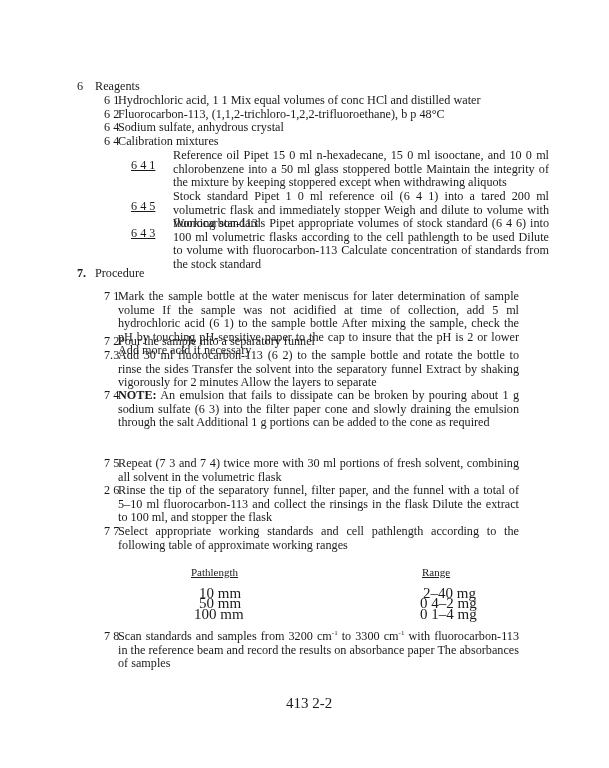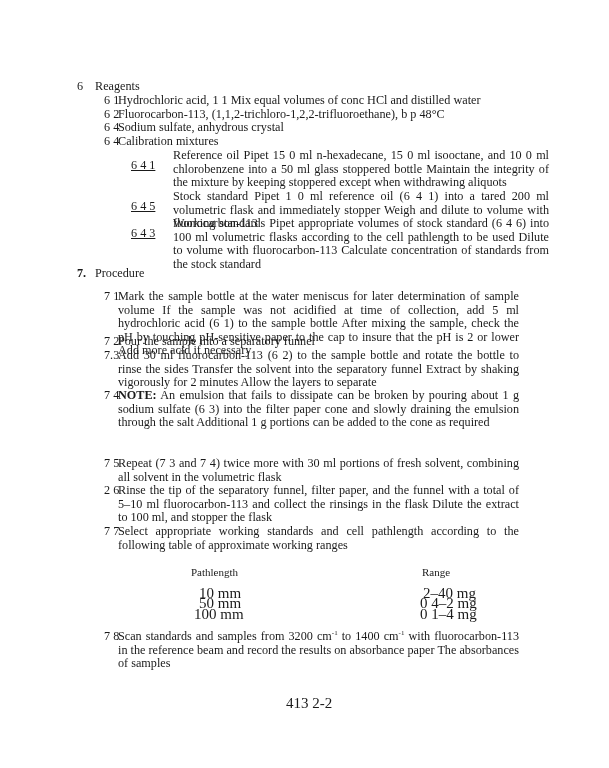--- a/index.html
+++ b/index.html
@@ -11,21 +11,21 @@
   .sec-num { position: absolute; left: 77px; }
   .sec-title { position: absolute; left: 95px; }
   .item { position: absolute; left: 104px; width: 430px; }
   .item .num { position: absolute; left: 0; top: 0; width: 26px; }
   .item .txt { margin-left: 14px; width: 401px; text-align: justify; }
   .sub { position: absolute; left: 131px; width: 403px; }
   .sub .num { position: absolute; left: 0; top: 10px; width: 26px; text-decoration: underline; }
   .sub .txt { margin-left: 42px; width: 376px; text-align: justify; font-family: Liberation Serif, serif; }
   .txt p { margin: 0; }
   .bold { font-weight: bold; }
-  .tbl-head { position: absolute; font-size: 11px; }
+  .tbl-head { position: absolute; font-size: 11px; text-decoration: underline; }
   .tbl-cell { position: absolute; font-size: 15px; line-height: 10.6px; }
   sup { font-size: 7px; line-height: 0; vertical-align: 5px; }
   .footer { position: absolute; left: 286px; top: 697px; font-size: 15px; }
 </style>
 </head>
 <body>
 
 <div class="sec-num" style="top:80px">6</div>
 <div class="sec-title" style="top:80px">Reagents</div>
 
@@ -98,16 +98,16 @@
 
 <div class="tbl-cell" style="left:199px; top:588px">10  mm</div>
 <div class="tbl-cell" style="left:423px; top:588px">2–40  mg</div>
 <div class="tbl-cell" style="left:199px; top:598px">50  mm</div>
 <div class="tbl-cell" style="left:420px; top:598px">0 4–2  mg</div>
 <div class="tbl-cell" style="left:194px; top:609px">100  mm</div>
 <div class="tbl-cell" style="left:420px; top:609px">0 1–4  mg</div>
 
 <div class="item" style="top:630px">
   <span class="num">7 8</span>
-  <div class="txt"><span>Scan standards and samples from 3200 cm</span><sup>-1</sup><span> to 1400 cm</span><sup>-1</sup><span> with fluorocarbon-113 in the reference beam and record the results on absorbance paper  The absorbances of samples</span></div>
+  <div class="txt"><span>Scan standards and samples from 3200 cm</span><sup>-1</sup><span> to 3300 cm</span><sup>-1</sup><span> with fluorocarbon-113 in the reference beam and record the results on absorbance paper  The absorbances of samples</span></div>
 </div>
 
 <div class="footer">413 2-2</div>
 
 </body></html>

